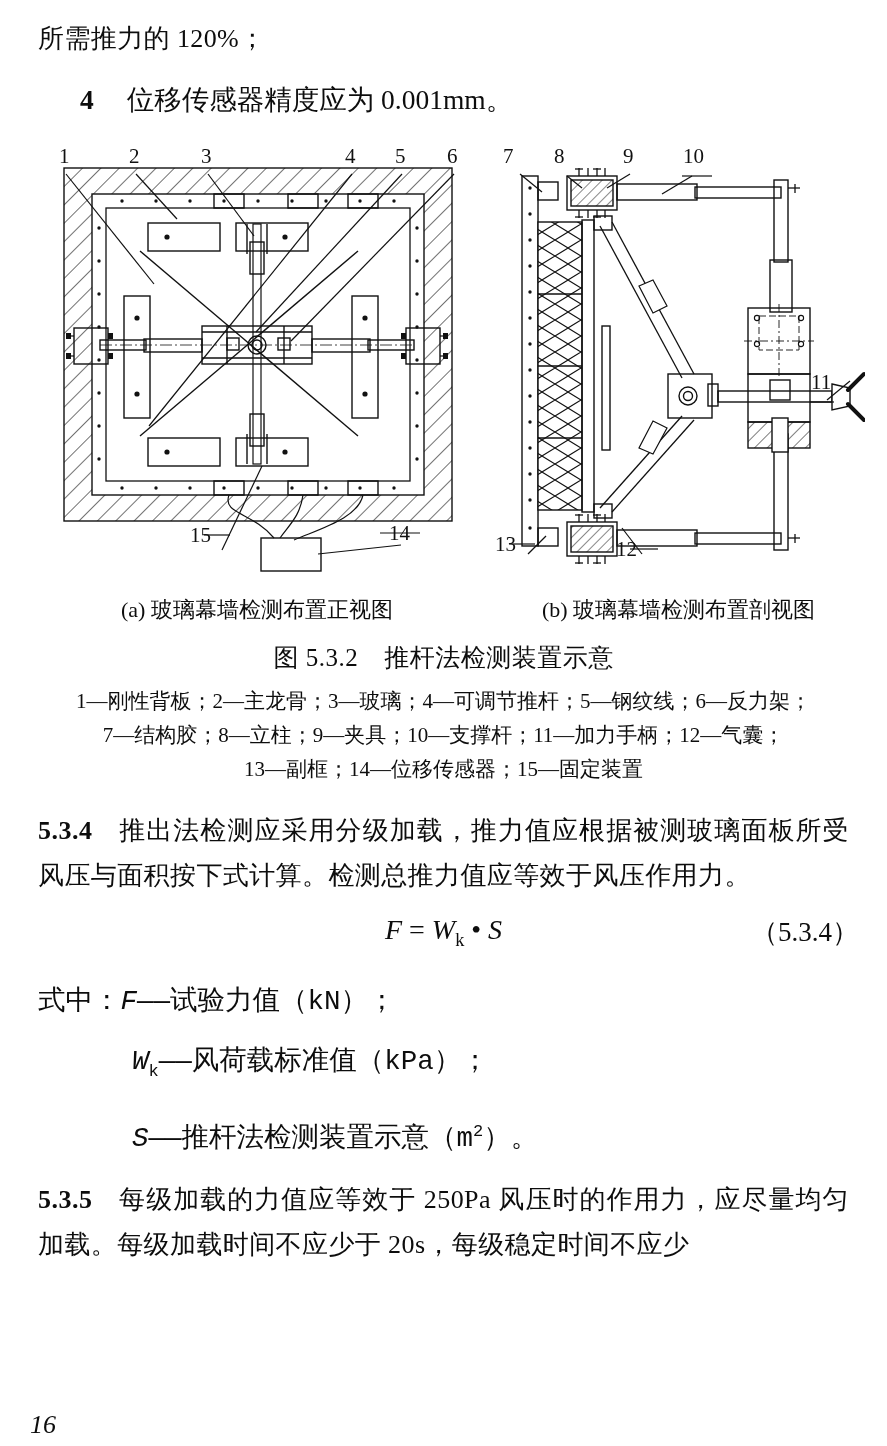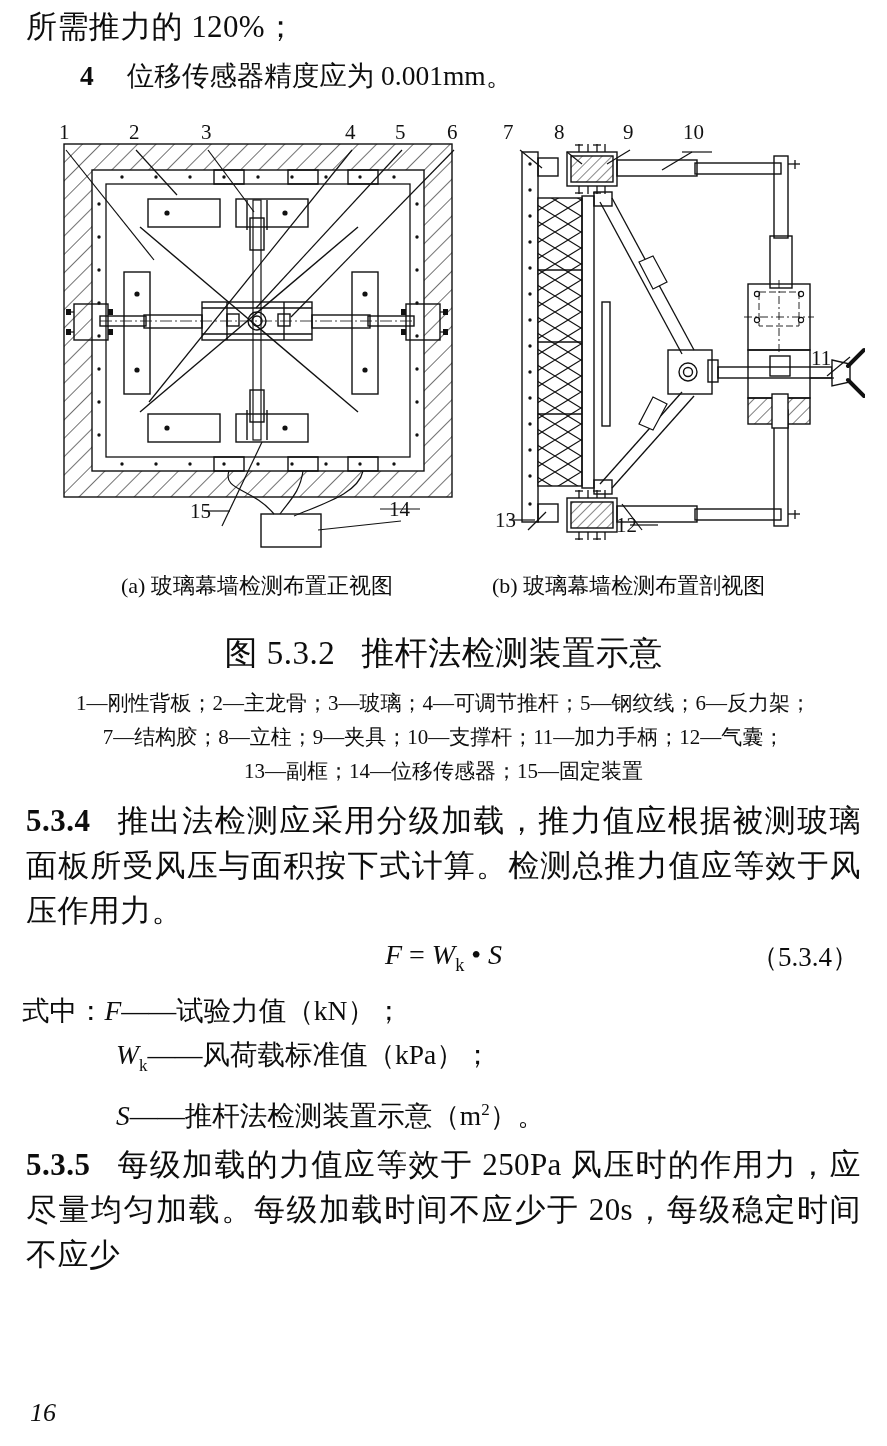--- a/index.html
+++ b/index.html
@@ -19,25 +19,25 @@
   .page {
     position: relative;
     width: 887px;
     height: 1446px;
     box-sizing: border-box;
     padding: 0 22px;
   }
 
   
   .para {
-    font-size: 31px;
+    font-size: 26px;
     line-height: 45px;
     letter-spacing: 0.4px;
     text-align: justify;
-    margin: 4px;
+    margin: 16px;
   }
   .num-item {
     font-size: 27.5px;
     line-height: 45px;
     margin: 0;
     padding-left: 58px;
   }
   .num-item .item-no {
     font-weight: bold;
     font-family: "Liberation Serif", serif;
@@ -57,26 +57,26 @@
   }
   .fig-svg { display: block; }
 
   .subcaptions {
     display: flex;
     width: 843px;
     font-size: 22px;
     margin-top: 4px;
   }
   .subcap-a { width: 470px; text-align: center; }
-  .subcap-b { width: 373px; text-align: left; }
+  .subcap-b { width: 373px; text-align: center; }
 
   .fig-title {
     text-align: center;
-    font-size: 33px;
-    margin-top: 30px;
+    font-size: 25px;
+    margin-top: 16px;
     letter-spacing: 0.5px;
   }
   .fig-title .sp { display: inline-block; width: 26px; }
 
   .legend {
     text-align: center;
     font-size: 21px;
     line-height: 34px;
     margin-top: 10px;
   }
@@ -99,21 +99,22 @@
   .formula-no {
     position: absolute;
     right: 6px;
     top: 0;
     font-size: 27px;
     text-align: center;
   }
   .where-line {
     font-size: 27.5px;
     line-height: 44px;
-    margin: 0;
+    margin: 16px;
+    font-family: Liberation Mono, monospace;
   }
   .where-line .ind { display: inline-block; width: 94px; }
   .where-line i { font-style: italic; }
   .where-line sub { font-size: 0.62em; font-style: normal; }
   .where-line sup { font-size: 0.62em; font-style: normal; }
 
   .pagenum {
     position: absolute;
     left: 30px;
     bottom: 22px;

